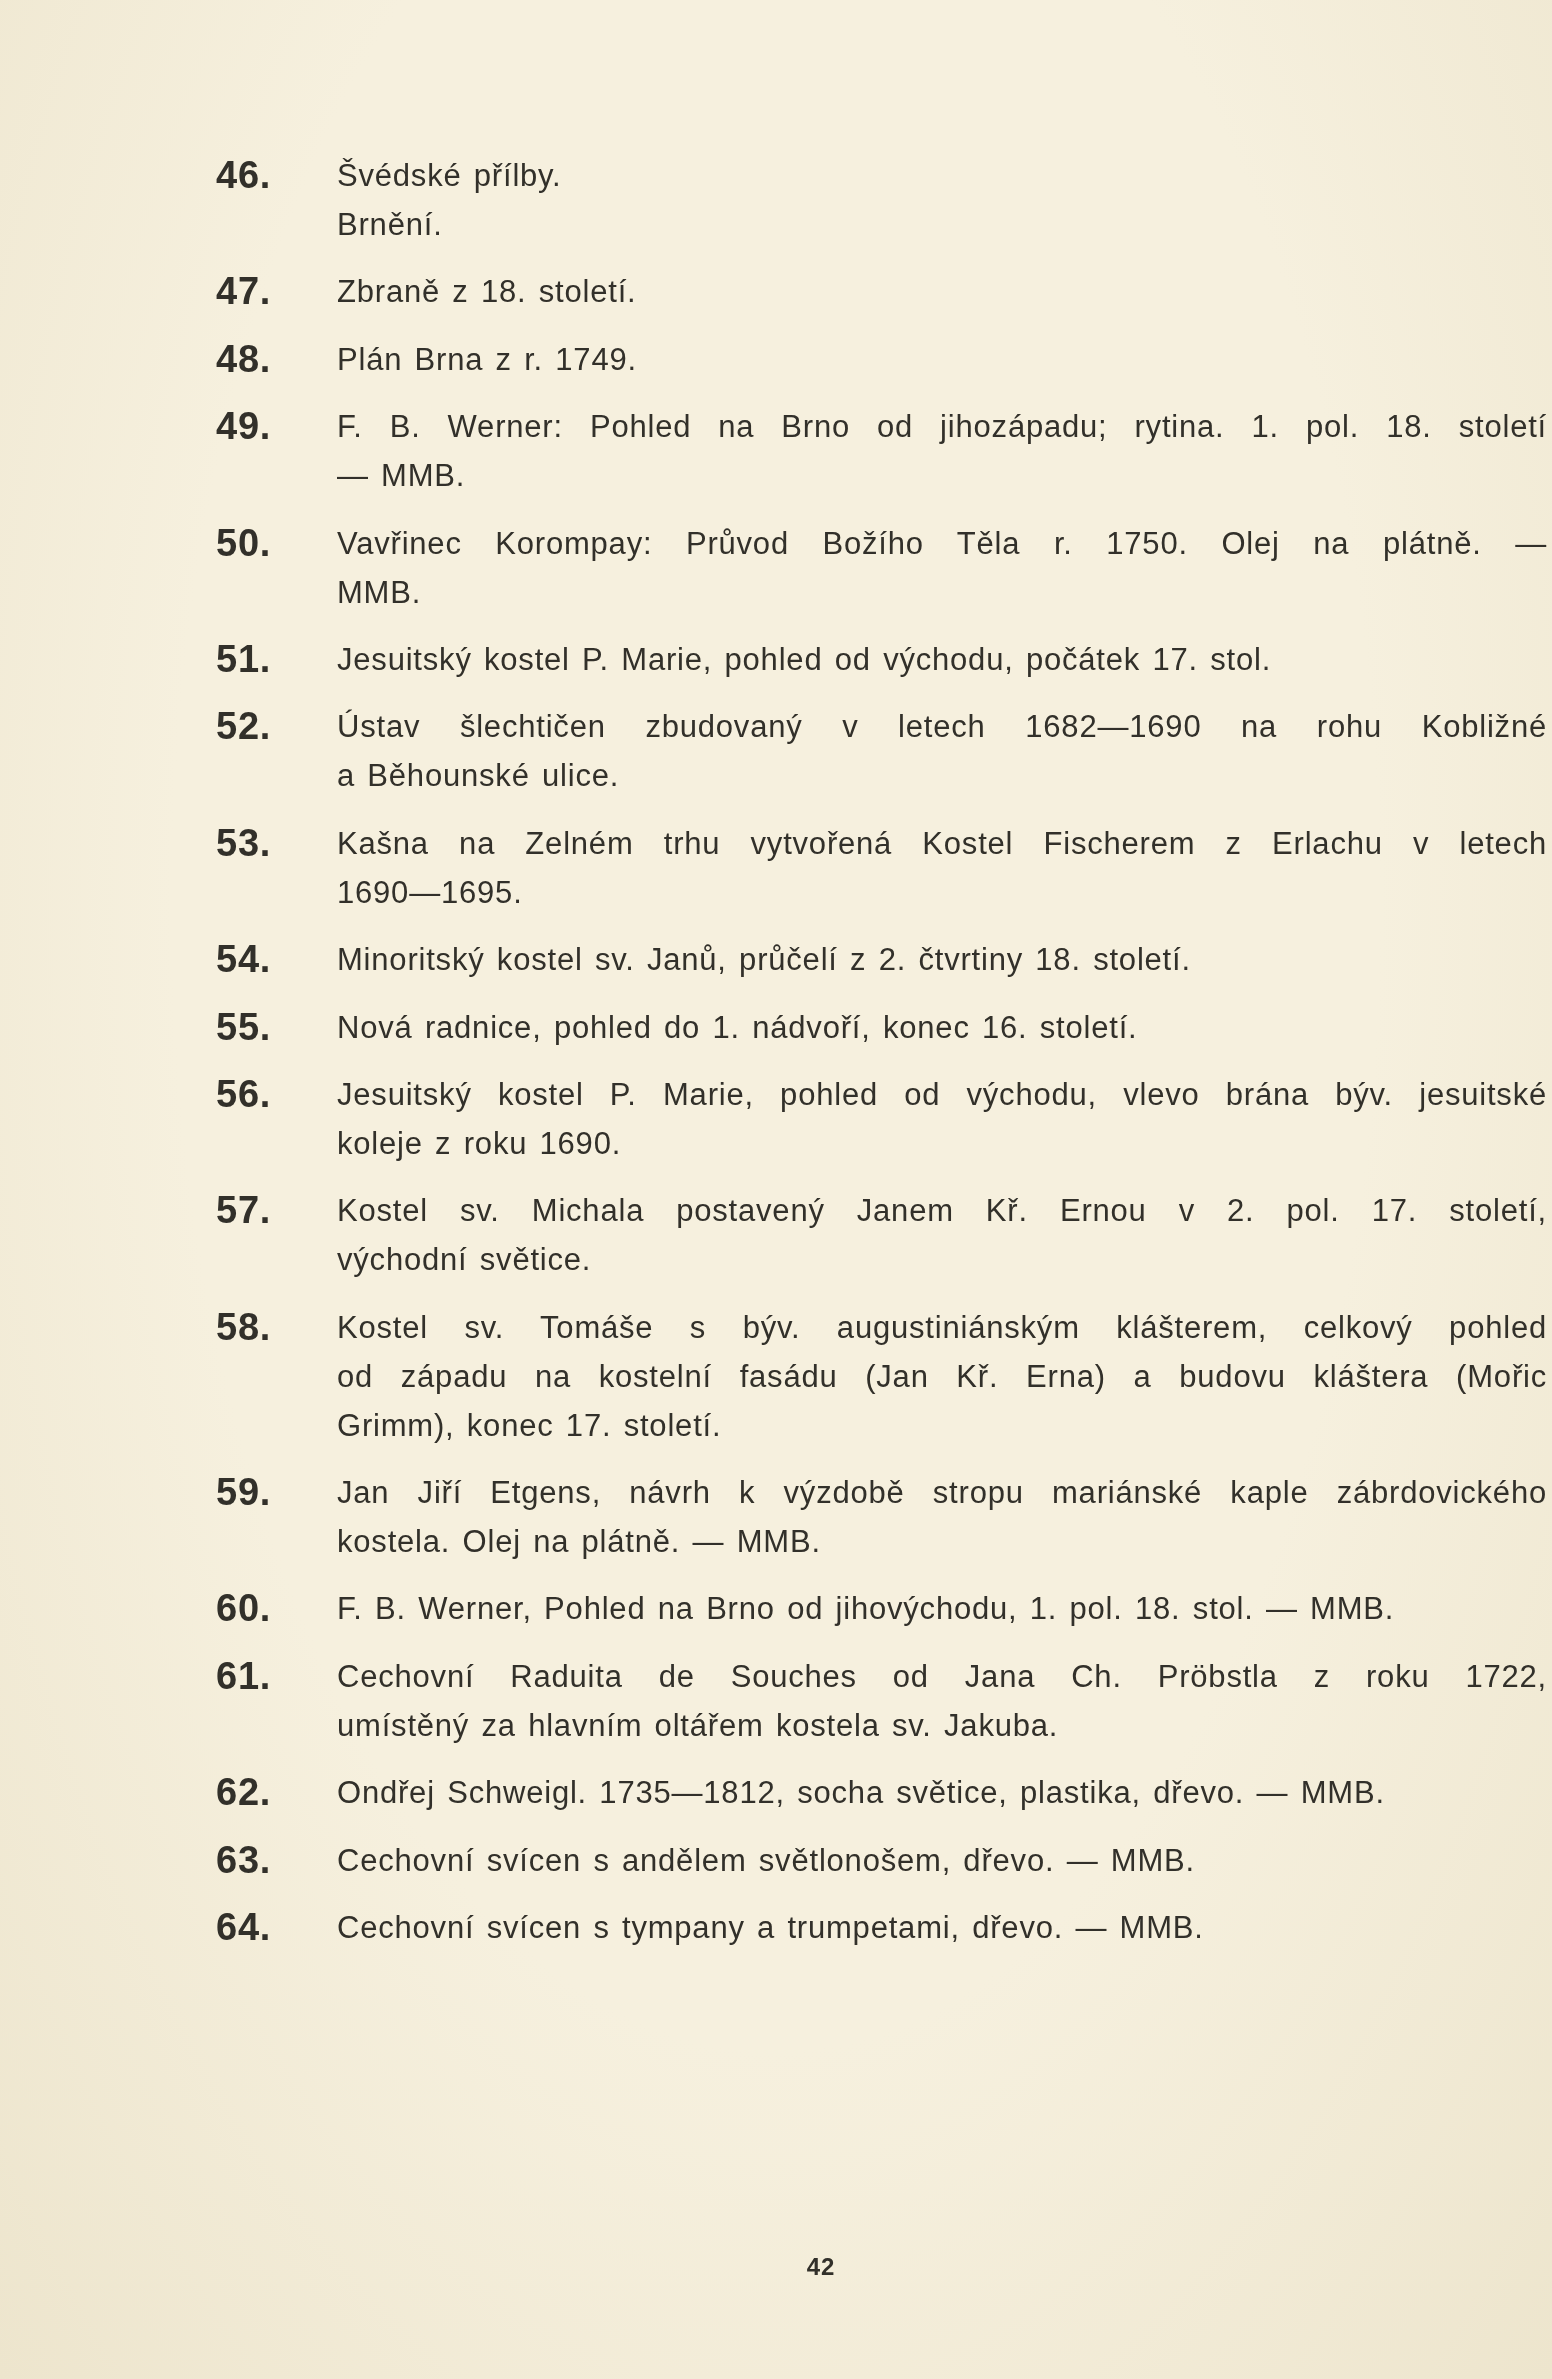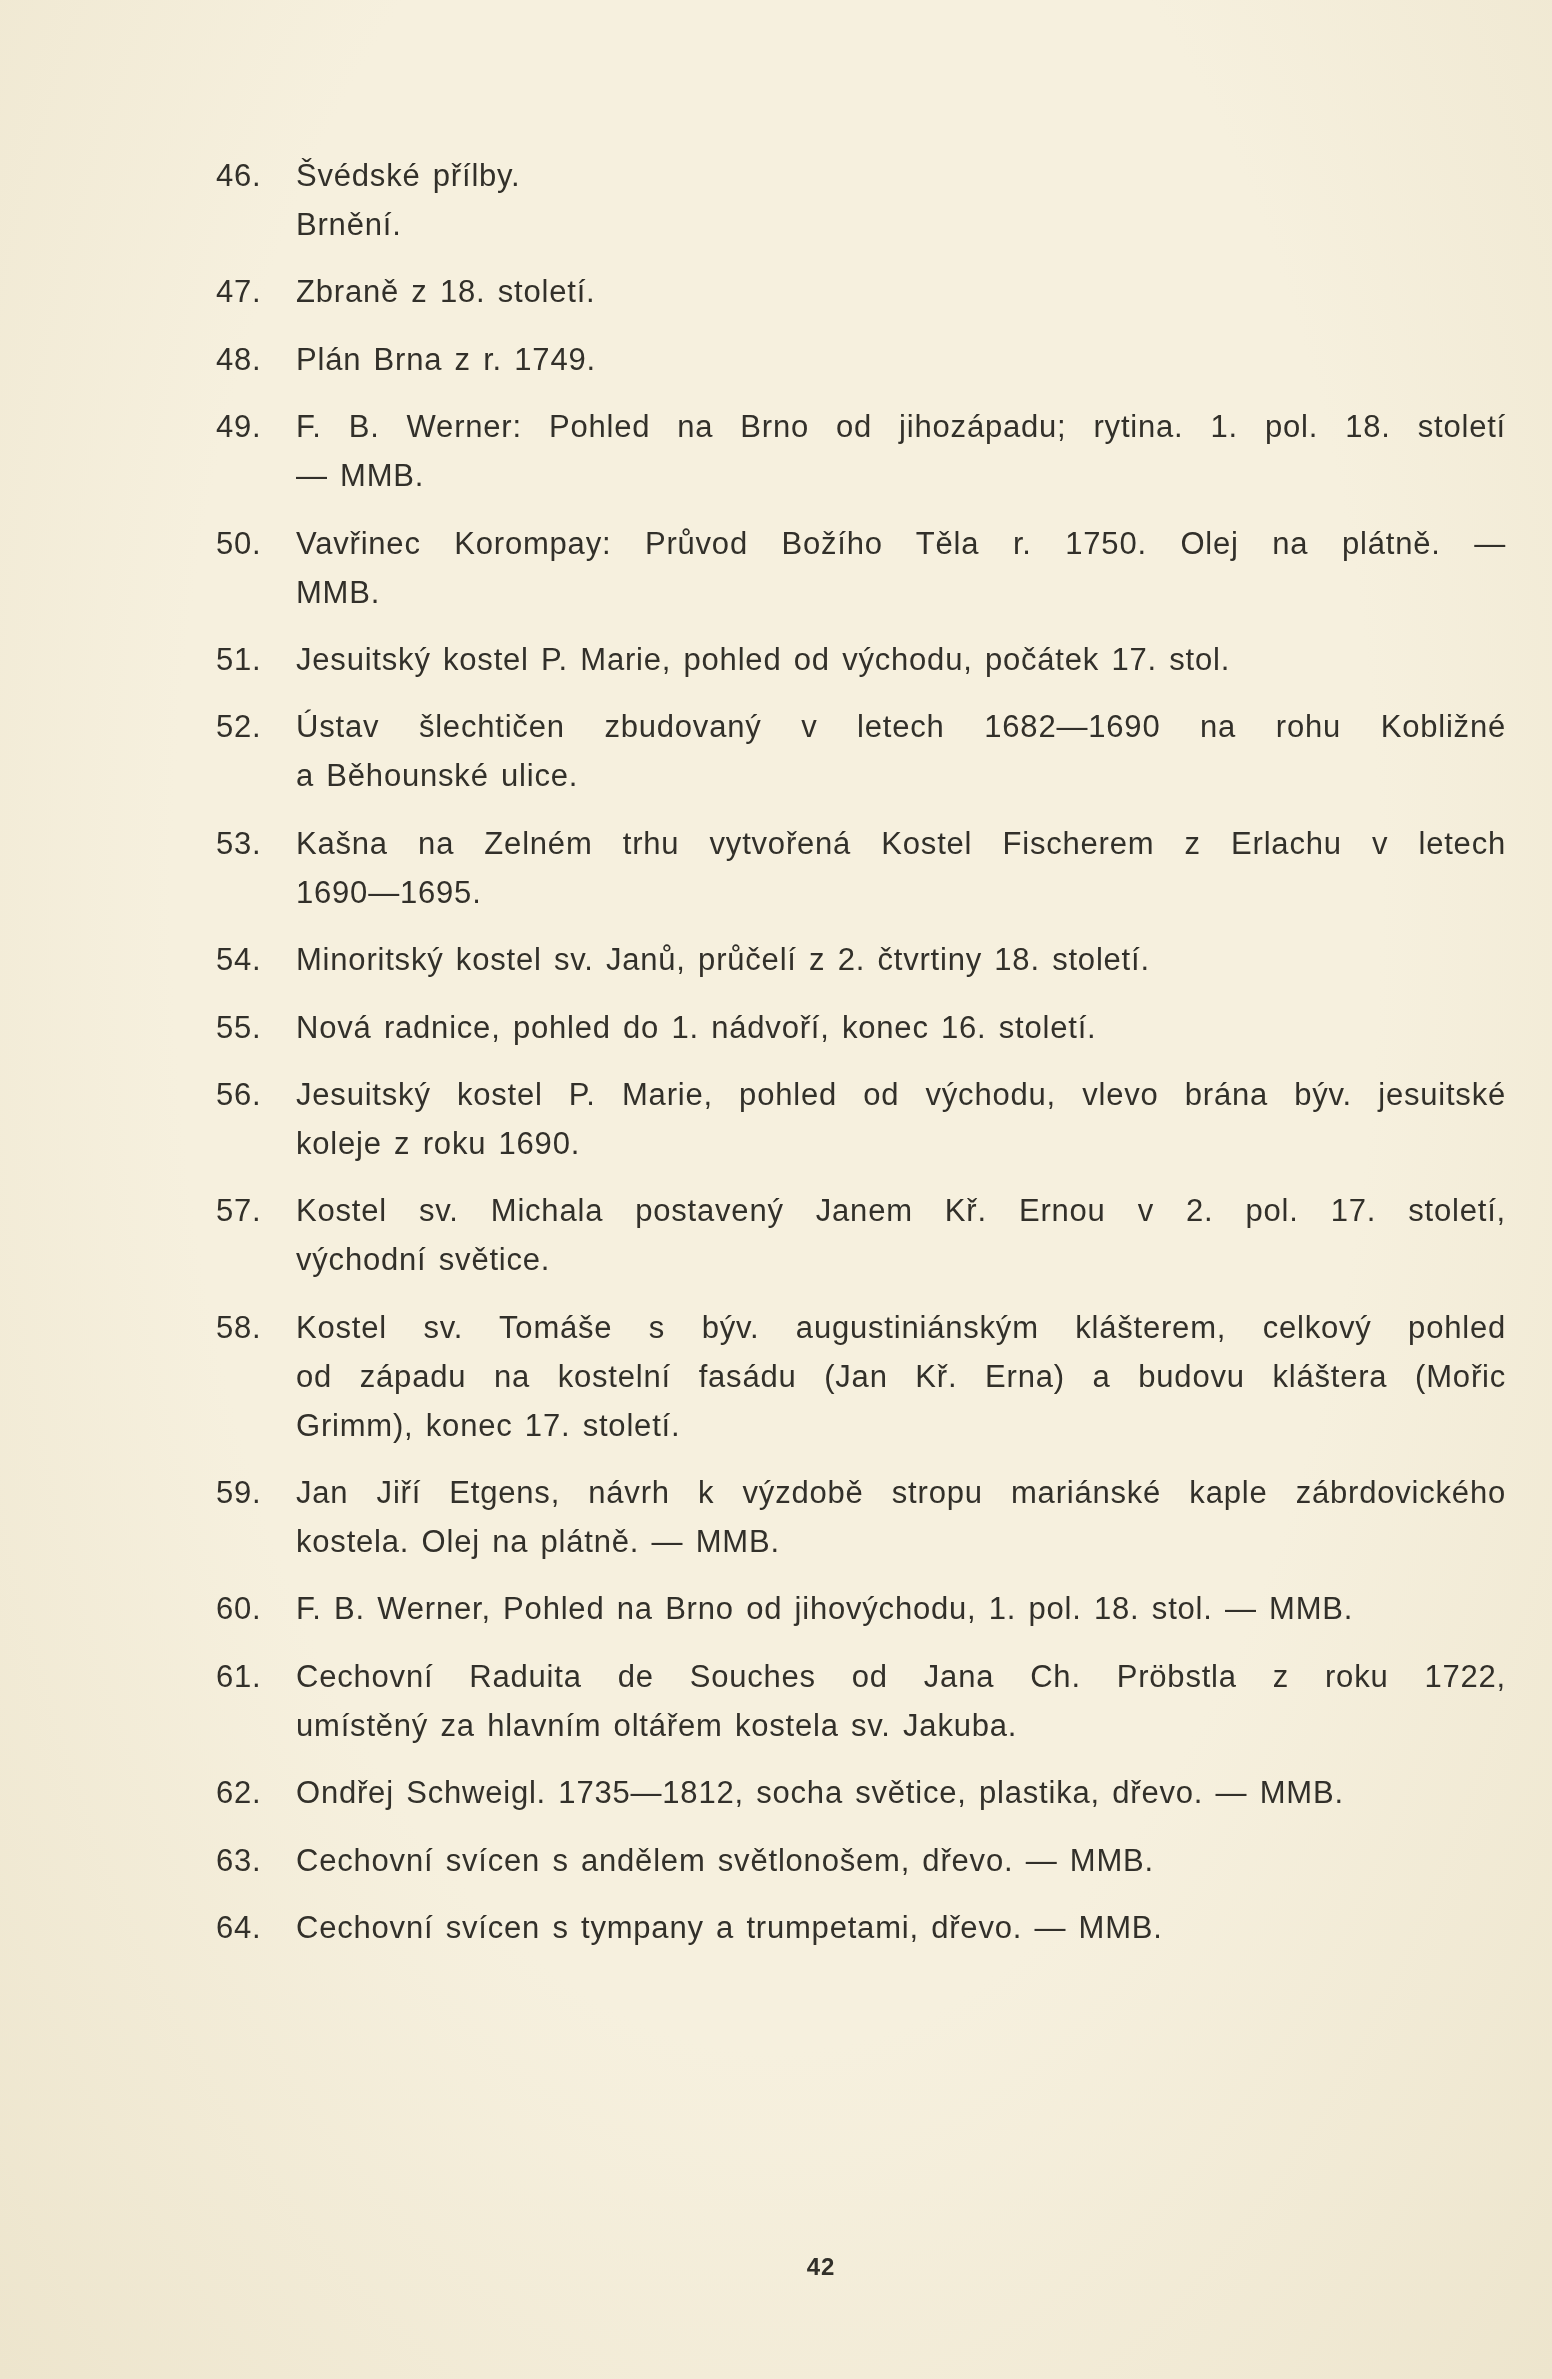--- a/index.html
+++ b/index.html
@@ -18,32 +18,33 @@
     padding: 151px 47px 0 216px;
     box-sizing: border-box;
   }
   .item {
     display: flex;
     margin: 0 0 18.4px 0;
   }
   .num {
     flex: 0 0 80px;
     width: 80px;
-    font-weight: normal;
-    font-size: 31px;
+    font-weight: bold;
+    font-size: 38px;
     line-height: 49px;
     letter-spacing: 0.8px;
   }
   .body-text {
     flex: 0 0 1210px;
     width: 1210px;
     font-size: 31px;
     line-height: 49px;
     letter-spacing: 0.8px;
     word-spacing: 2.9px;
+    margin-left: 41px;
   }
   .line { text-align: left; }
   .line.spread {
     text-align: justify;
     text-align-last: justify;
   }
   .pagenum {
     position: absolute;
     top: 2253px;
     left: 216px;

